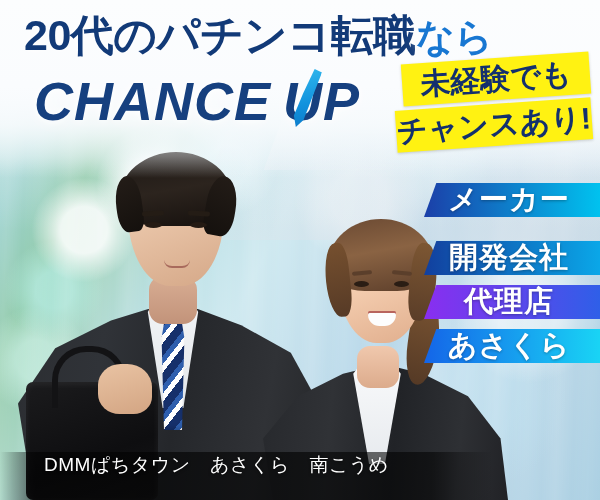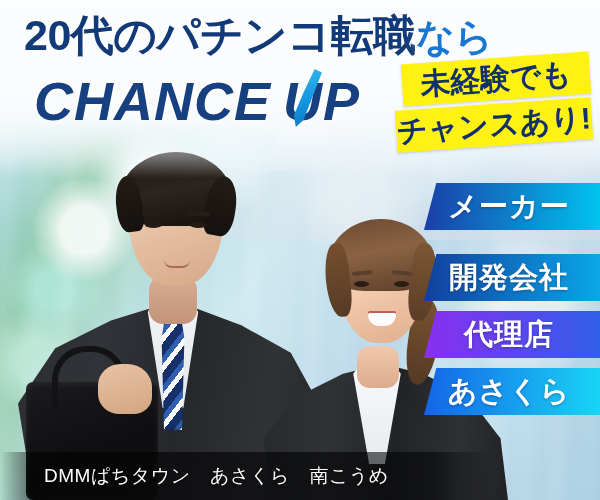--- a/index.html
+++ b/index.html
@@ -323,21 +323,21 @@
     transform: rotate(-4deg);
   }
 
   
   .cat-list {
     position: absolute;
     left: 0; right: 0; top: 183px;
   }
   .cat {
     position: relative;
-    height: 47px;
+    height: 34px;
     margin-bottom: 10px;
     margin-left: 424px;
     clip-path: polygon(7% 0%, 100% 0%, 100% 100%, 0% 100%);
     display: flex;
     align-items: center;
     justify-content: center;
     padding-right: 6px;
     box-shadow: 0 2px 5px rgba(0,0,0,.2);
   }
   .cat span {
@@ -354,21 +354,20 @@
     position: absolute;
     left: 0; right: 0; bottom: 0;
     height: 48px;
     background: linear-gradient(to right,
         rgba(0,0,0,0) 0%,
         rgba(0,0,0,0.58) 6%,
         rgba(0,0,0,0.62) 50%,
         rgba(0,0,0,0.55) 72%,
         rgba(0,0,0,0) 82%);
     display: flex;
-    align-items: center;
   }
   .caption-text {
     color: #ffffff;
     font-size: 19px;
     font-weight: 400;
     margin-left: 44px;
     letter-spacing: 0.5px;
     white-space: nowrap;
     text-shadow: 0 1px 3px rgba(0,0,0,.6);
   }

